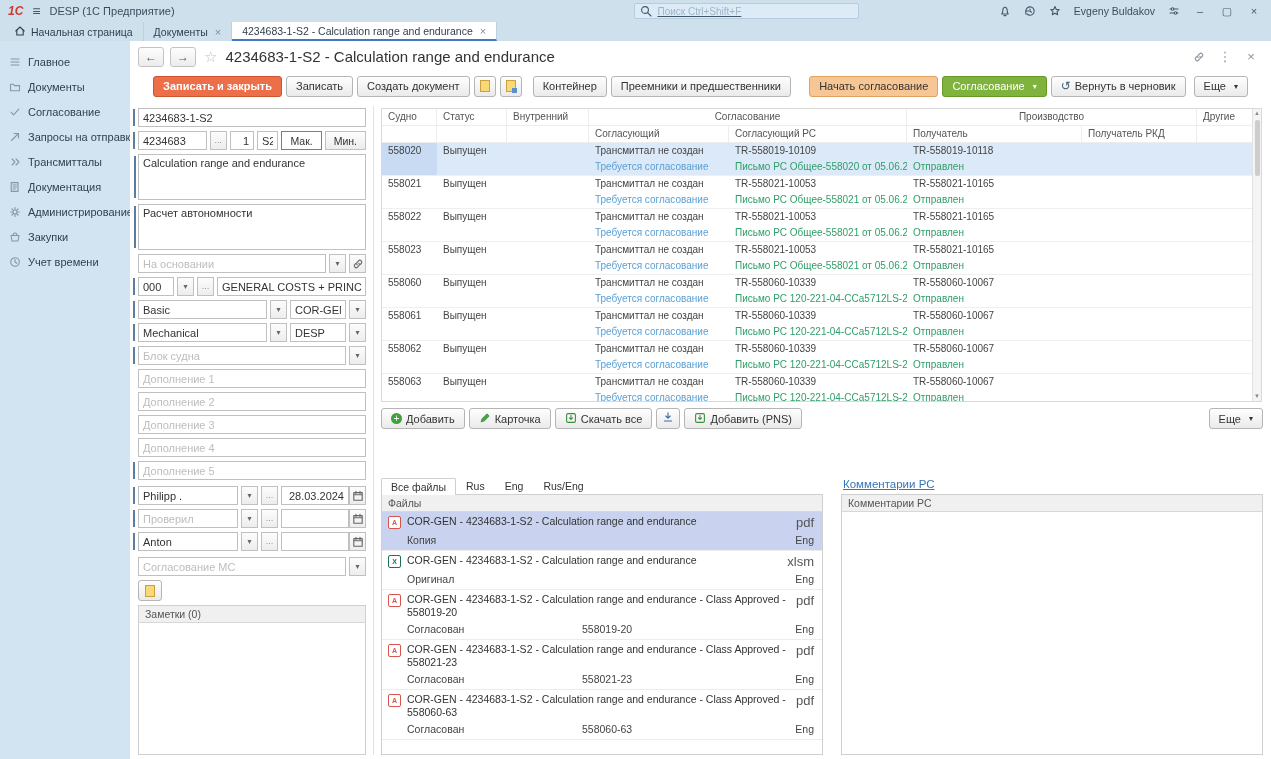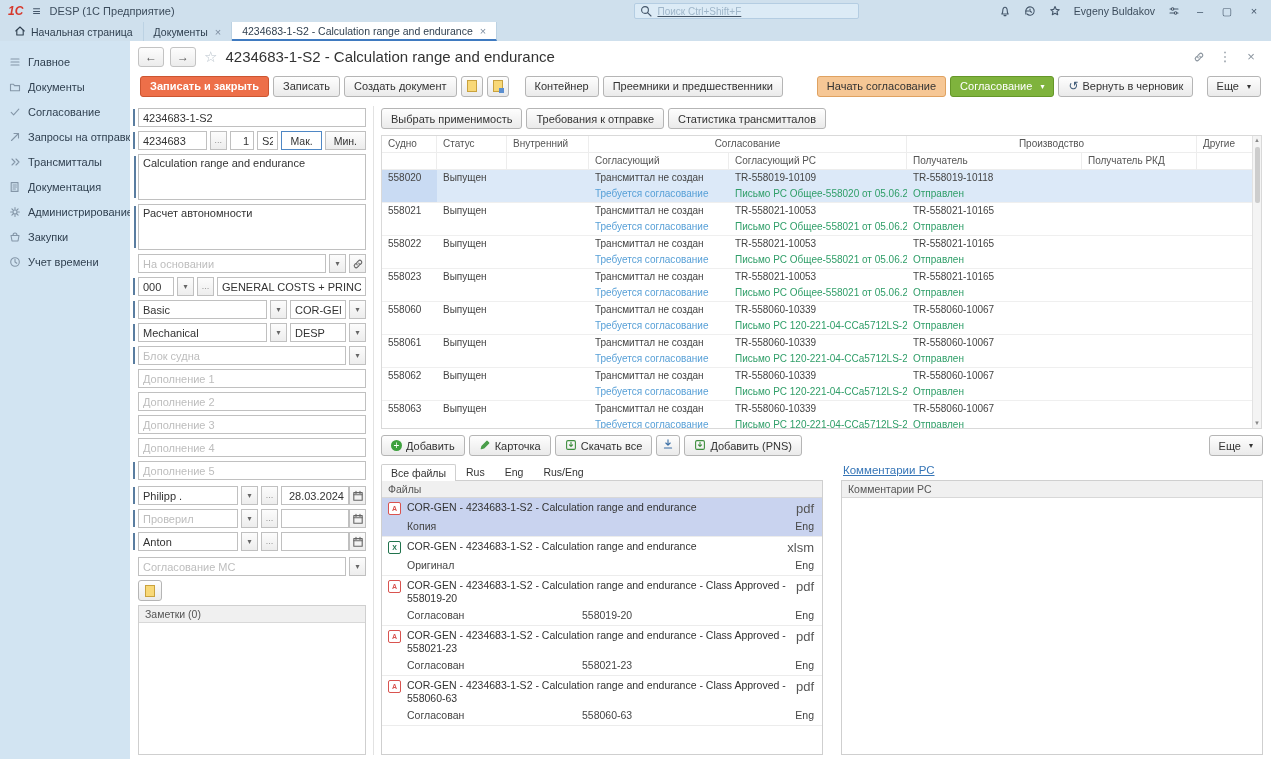--- a/index.html
+++ b/index.html
@@ -37,21 +37,21 @@
 .star{color:#b9c3cc;font-size:15px;margin:0 2px;cursor:pointer;}
 .doc-title{font-size:15px;color:#333;white-space:nowrap;overflow:hidden;}
 .dh-spacer{flex:1;}
 .dh-ico{width:20px;height:20px;display:flex;align-items:center;justify-content:center;color:#8a949e;cursor:pointer;font-size:13px;}
 .dh-ico svg{width:13px;height:13px;}
 
 .doc-tabs{height:20px;display:flex;align-items:center;gap:16px;padding:0 10px;}
 .ntab{font-size:11px;color:#3776b7;cursor:pointer;white-space:nowrap;}
 .ntab.active{color:#333;background:#e3e3e3;border-radius:2px;padding:2px 8px;}
 
-.doc-toolbar{height:28px;display:flex;align-items:center;gap:4px;padding:0 10px;}
+.doc-toolbar{height:28px;display:flex;align-items:center;gap:4px;padding:0 23px;}
 .btn{display:inline-flex;align-items:center;gap:4px;height:21px;padding:0 9px;background:linear-gradient(#fefefe,#eaeaea);border:1px solid #b5b5b5;border-radius:3px;font-size:11px;color:#333;cursor:pointer;white-space:nowrap;}
 .btn.primary{background:#ed6f49;border-color:#cc5531;color:#fff;font-weight:bold;}
 .btn.peach{background:#f6c795;border-color:#dfa261;}
 .btn.green{background:#7fb33d;border-color:#659729;color:#fff;}
 .btn.icon-only{padding:0 5px;}
 .btn-dd::after{content:"▾";font-size:8px;margin-left:4px;color:inherit;}
 .yellow-doc{width:10px;height:12px;background:#f8d877;border:1px solid #c9a23e;position:relative;display:inline-block;}
 .yellow-doc.alt::after{content:"";position:absolute;right:-2px;bottom:-2px;width:5px;height:5px;background:#5b8fd0;}
 .undo-ico{color:#3f5a77;font-size:12px;}
 .tbar-spacer{flex:1;}
@@ -93,21 +93,21 @@
 .vsb{position:absolute;top:0;right:0;bottom:0;width:9px;background:#f4f4f4;border-left:1px solid #e2e2e2;display:flex;flex-direction:column;align-items:center;}
 .vsb .arr{font-size:6px;color:#888;height:9px;line-height:9px;cursor:pointer;}
 .vsb .thumb{width:5px;height:56px;background:#cdcdcd;border-radius:2px;margin-top:2px;cursor:pointer;}
 .vsb .sp{flex:1;}
 
 .below-table{display:flex;align-items:center;gap:4px;margin:6px 0;}
 .gplus{width:11px;height:11px;border-radius:50%;background:#3ea13e;color:#fff;font-size:10px;line-height:11px;text-align:center;display:inline-block;}
 .gicon{color:#3e8e3e;font-size:10px;}
 .dl-ico{color:#3a6ea5;font-size:12px;}
 
-.lower{flex:1;display:flex;gap:18px;min-height:0;}
+.lower{flex:1;display:flex;gap:18px;min-height:0;margin-top:41px;}
 .files-col{width:442px;flex-shrink:0;display:flex;flex-direction:column;min-height:0;}
 .ftabs{display:flex;align-items:flex-end;height:18px;}
 .ftab{padding:2px 9px;font-size:10.5px;color:#333;cursor:pointer;border:1px solid transparent;border-bottom:none;}
 .ftab.active{background:#fff;border-color:#cfcfcf;border-radius:2px 2px 0 0;position:relative;top:1px;background:#fff;}
 .files-panel{flex:1;border:1px solid #cfcfcf;display:flex;flex-direction:column;min-height:0;background:#fff;}
 .files-list{flex:1;overflow:hidden;}
 .file-item{border-bottom:1px solid #ececec;cursor:pointer;}
 .file-item.sel{background:#c9d3ef;}
 .f-line1{display:flex;gap:6px;padding:3px 8px 2px 6px;align-items:flex-start;}
 .ficon{width:13px;height:13px;border-radius:2px;font-size:7px;font-weight:bold;display:flex;align-items:center;justify-content:center;flex-shrink:0;background:#fff;margin-top:1px;}
@@ -432,25 +432,20 @@
         </div>
         <div class="notes-panel">
           <div class="panel-head">Заметки (0)</div>
           <div class="panel-body"></div>
         </div>
       </div>
 
       <div class="vdiv"></div>
 
       <div class="right-col">
-        <div class="table-actions">
-            <button class="btn">Выбрать применимость</button>
-            <button class="btn">Требования к отправке</button>
-            <button class="btn">Статистика трансмитталов</button>
-          </div>
 
         <div class="grid">
           <div class="g-head">
             <div class="g-cols">
               <div class="g-cell">Судно</div>
               <div class="g-cell">Статус</div>
               <div class="g-cell">Внутренний</div>
               <div class="g-cell grp" style="grid-column:4/6;">Согласование</div>
               <div class="g-cell grp" style="grid-column:6/8;">Производство</div>
               <div class="g-cell">Другие</div>

